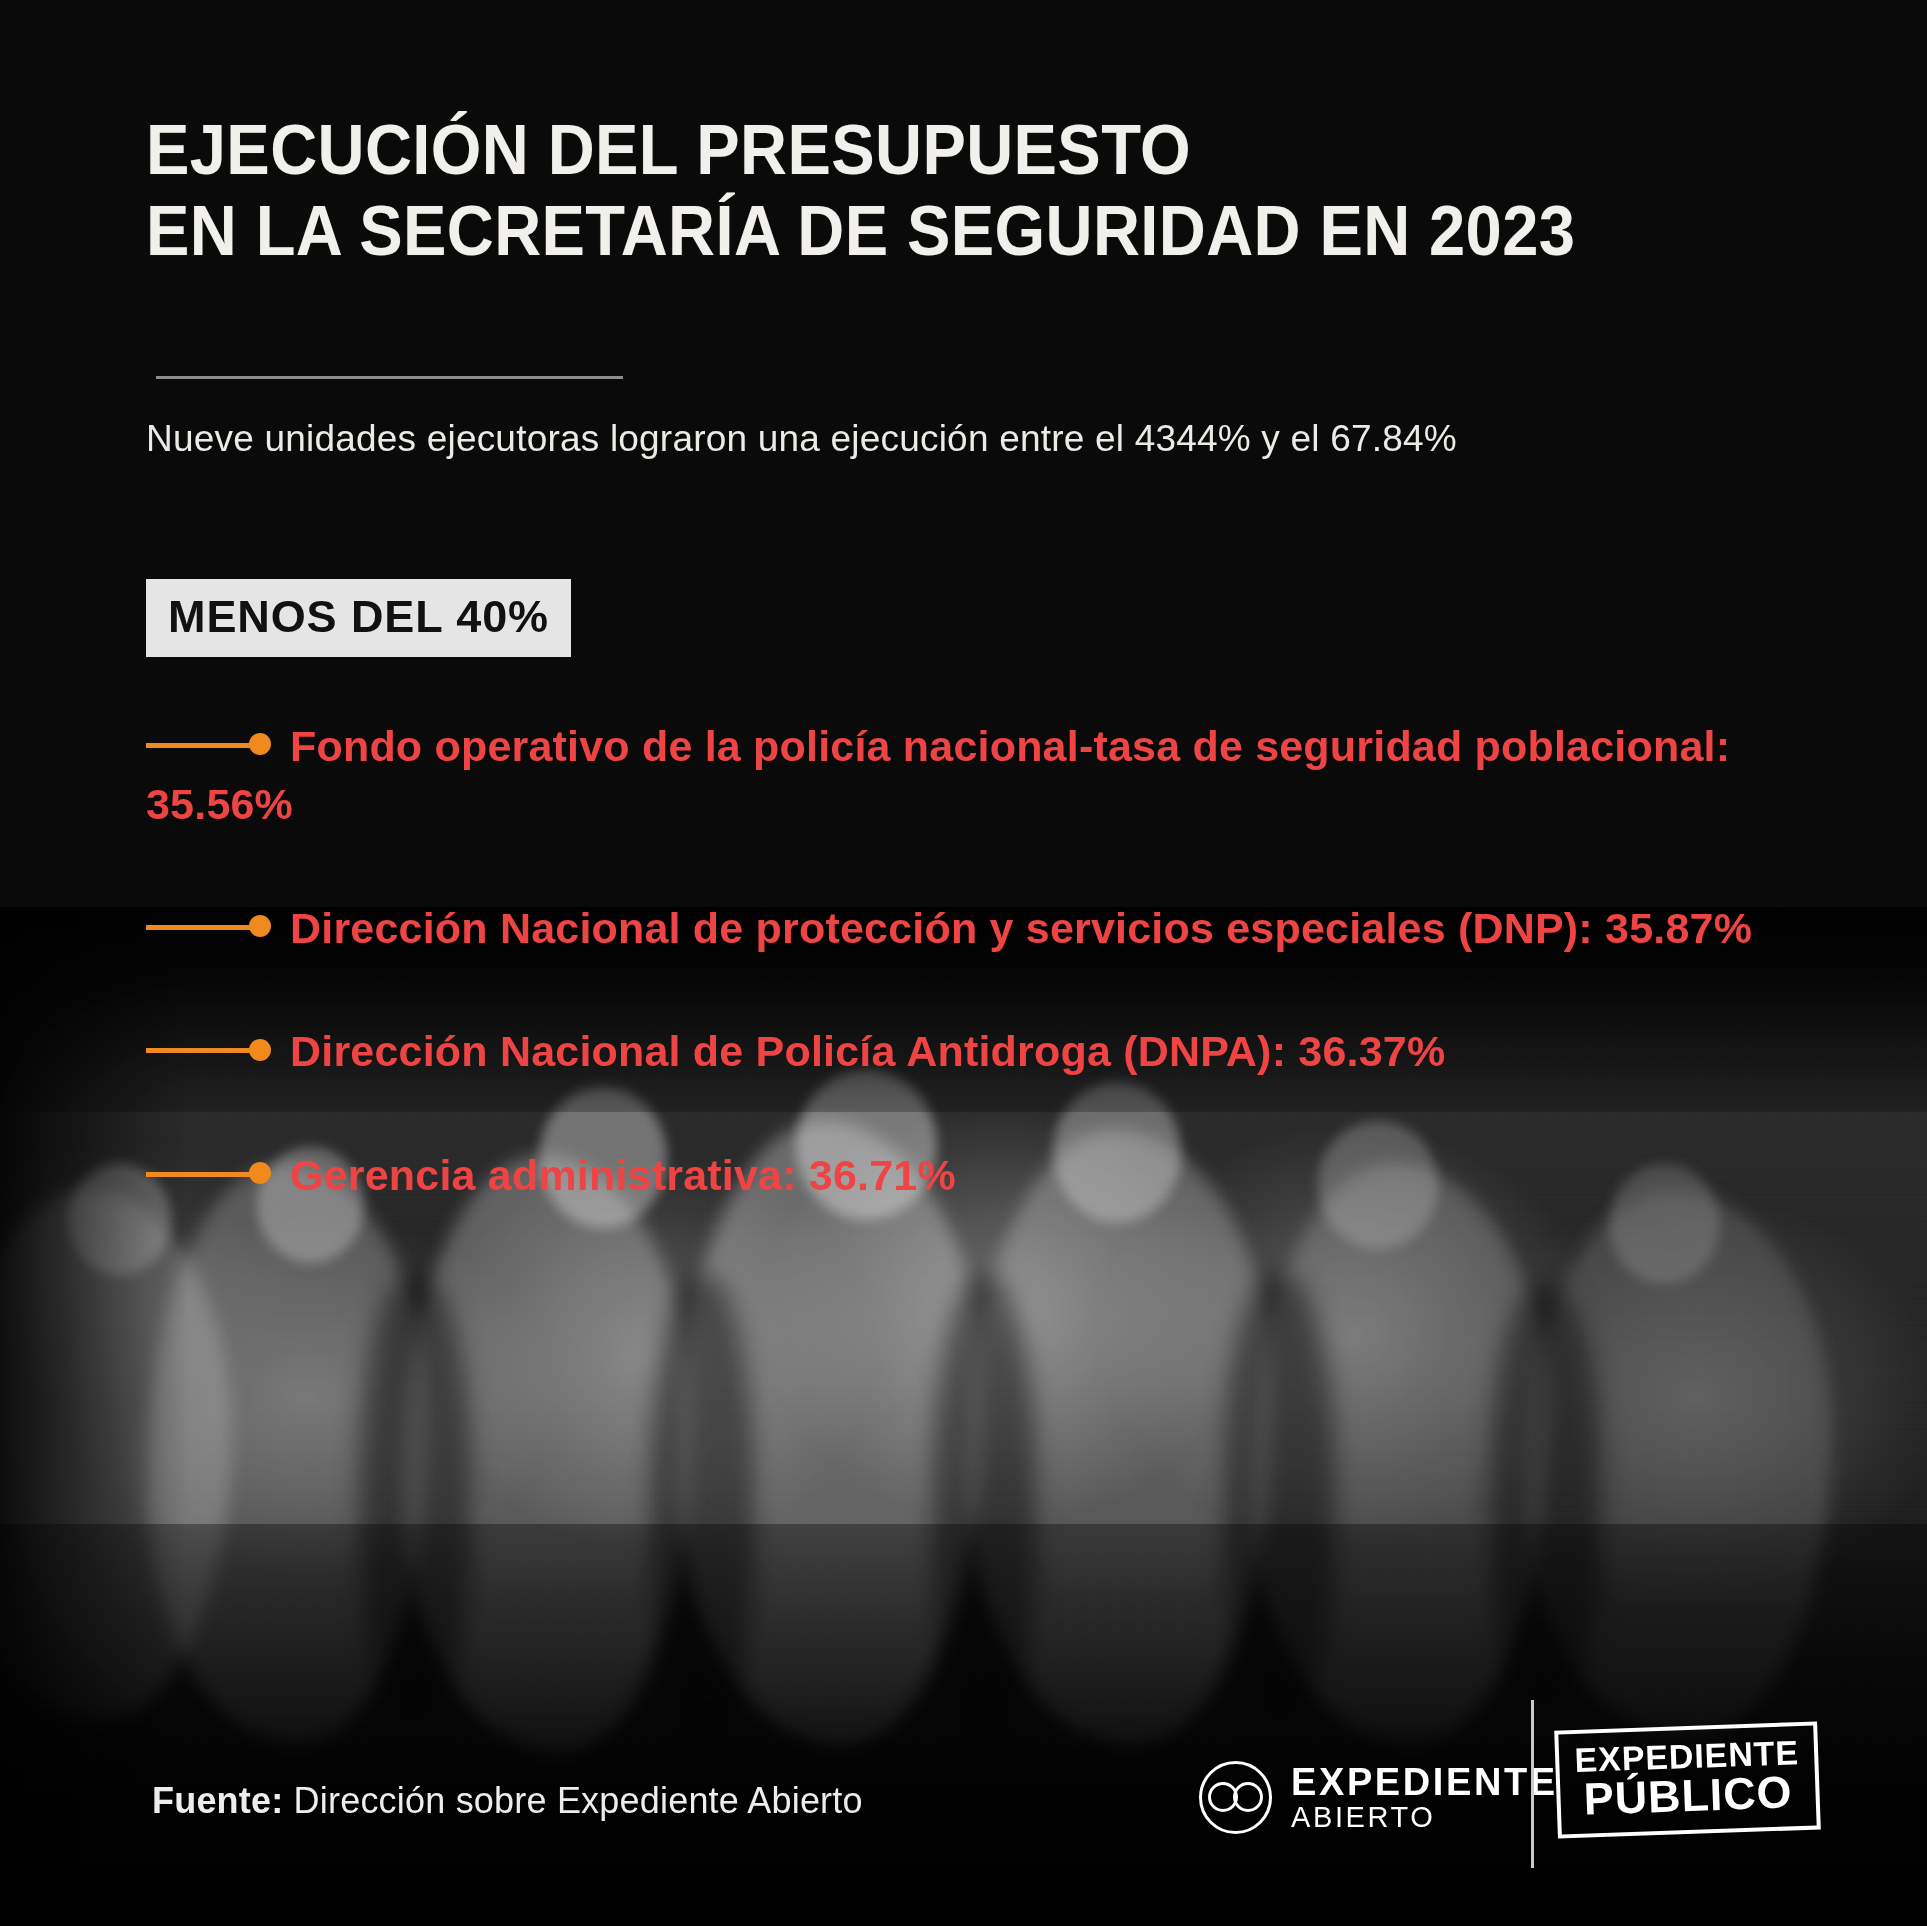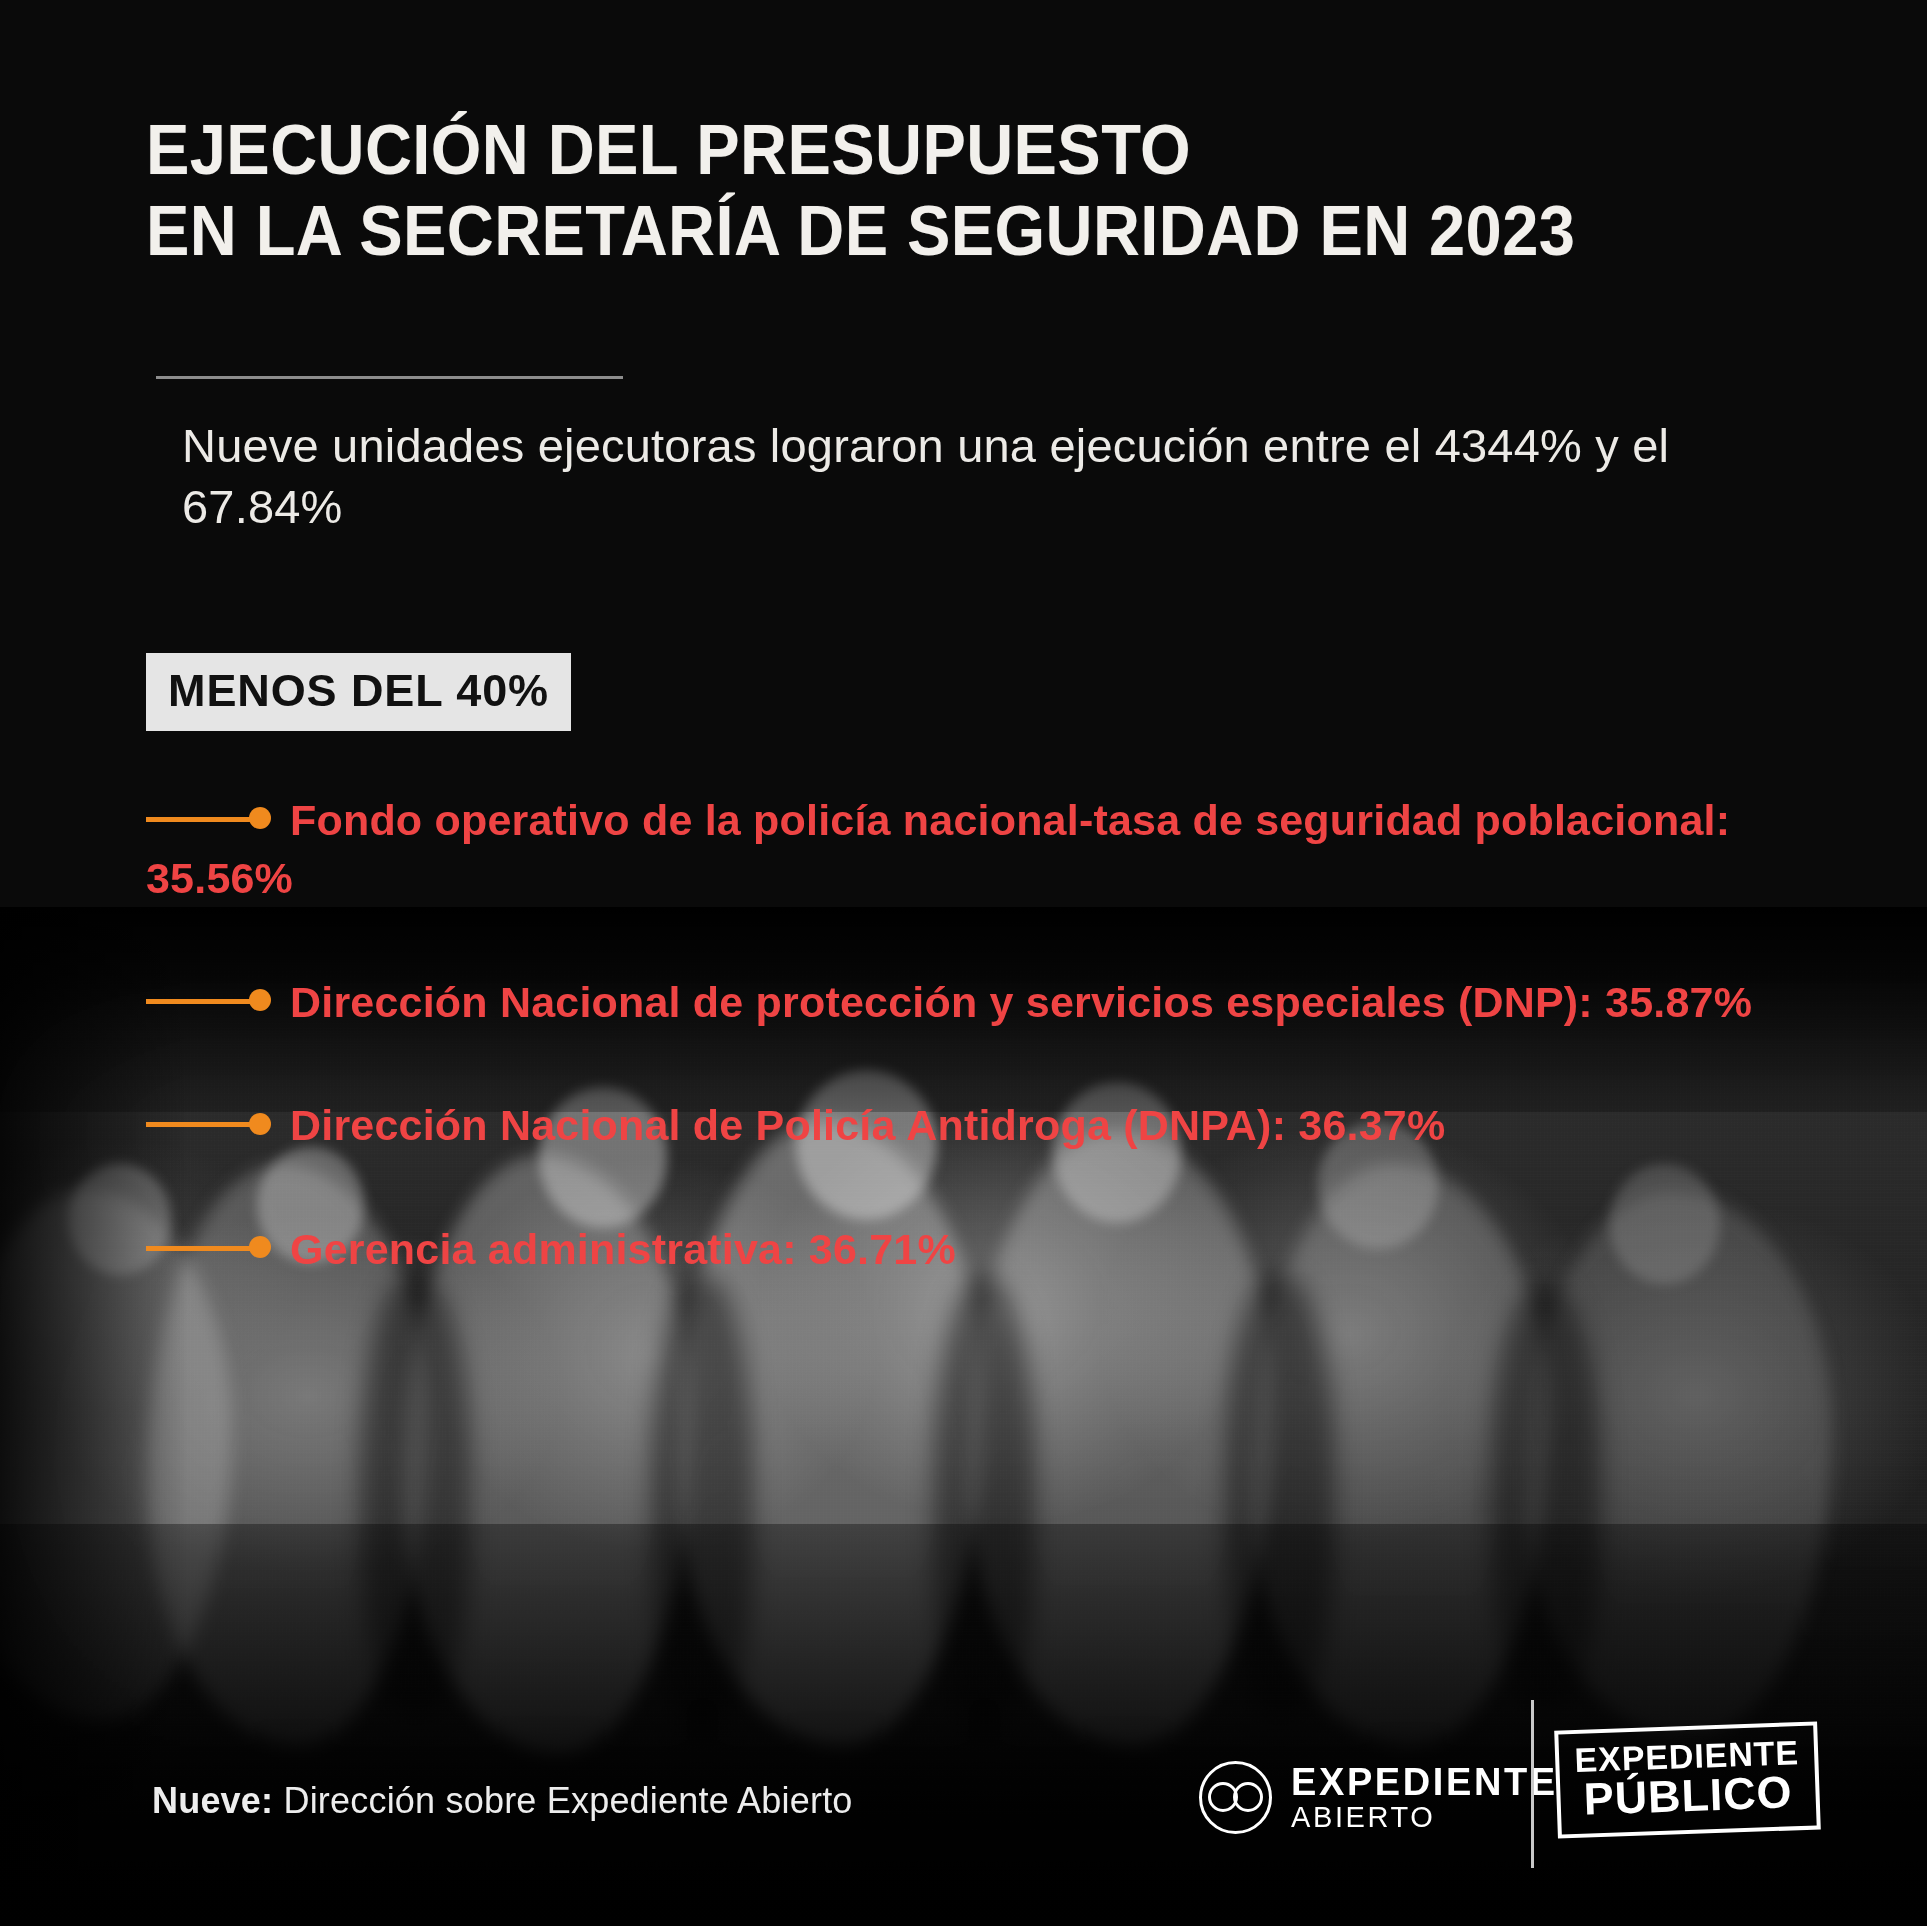--- a/index.html
+++ b/index.html
@@ -120,27 +120,26 @@
   .subhead-rule {
     margin-top: 19px;
     width: 467px;
     height: 2.6px;
     background: #8d8d8d;
   }
 
   .lead {
     margin-top: 36px;
     color: #eceae6;
-    font-size: 47px;
+    font-size: 37px;
     line-height: 1.30;
     font-weight: 400;
     letter-spacing: 0.2px;
     max-width: 1678px;
     font-family: "Liberation Sans Narrow", "Liberation Sans", sans-serif;
-    margin-left: 36px;
   }
 
   .badge {
     display: inline-block;
     margin-top: 116px;
     background: #e5e5e5;
     color: #111;
     font-weight: 700;
     font-size: 45px;
     letter-spacing: 0.9px;
@@ -373,21 +372,21 @@
             <span class="dot"></span>
           </span><span>Gerencia administrativa: 36.71%</span>
         </div>
       </div>
 
     </div>
   </div>
 
   <div class="footer">
     <div class="source">
-      <b>Nueve:</b>
+      <b>Fuente:</b>
       <span>Dirección sobre Expediente Abierto</span>
     </div>
 
     <div class="brand-a">
       <span class="mark"></span>
       <span class="words">
         <span class="w1" style="display:block;">EXPEDIENTE</span>
         <span class="w2" style="display:block;">ABIERTO</span>
       </span>
     </div>

